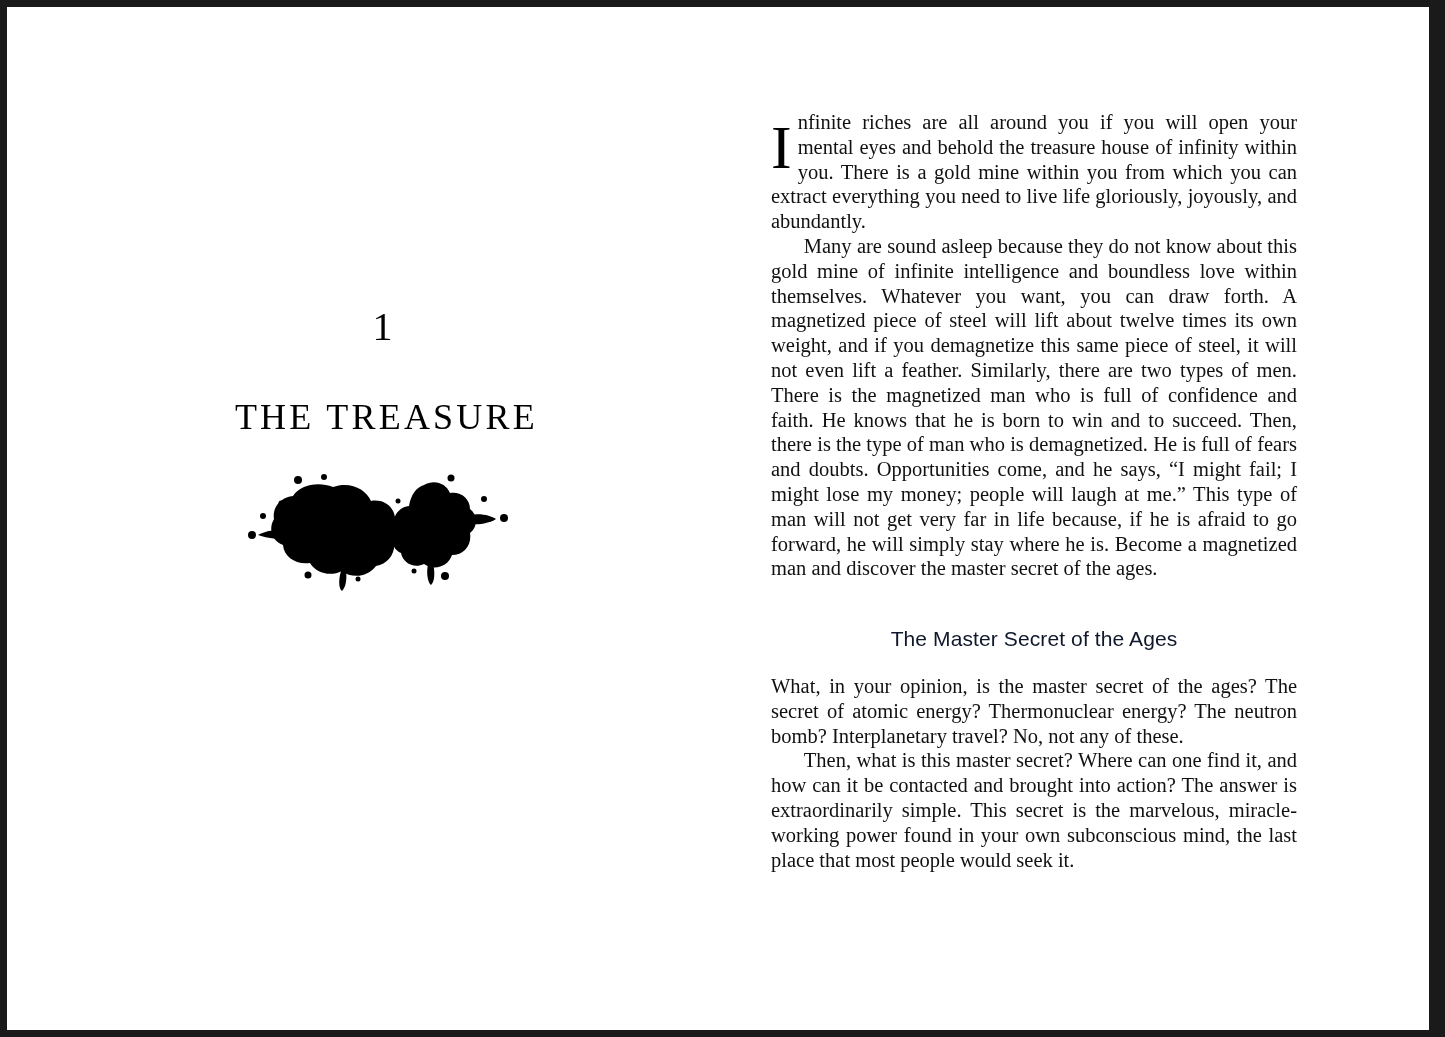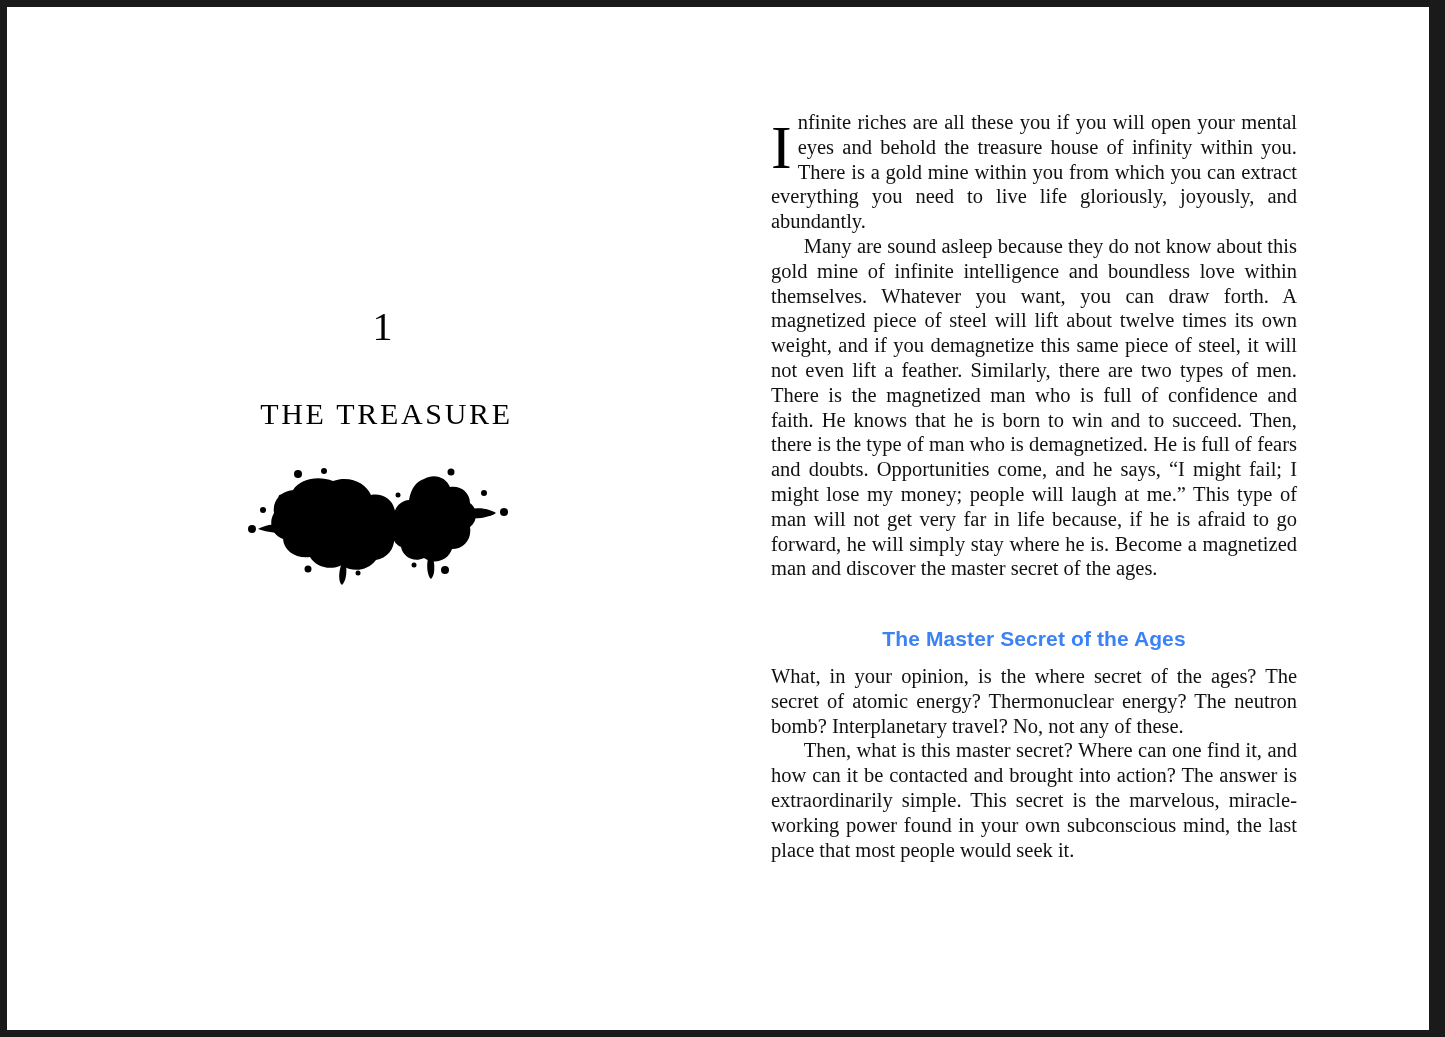--- a/index.html
+++ b/index.html
@@ -65,21 +65,21 @@
     font-family: "Liberation Serif", serif;
     font-size: 40px;
     line-height: 1;
     letter-spacing: 0.02em;
     color: #000000;
   }
 
   .chapter-title {
     margin-top: 50px;
     font-family: "Liberation Serif", serif;
-    font-size: 30px;
+    font-size: 36px;
     line-height: 1.12;
     letter-spacing: 0.09em;
     color: #000000;
     font-weight: normal;
     margin-left: 7px;
   }
   .chapter-title .line {
     display: block;
   }
 
@@ -120,27 +120,27 @@
     float: left;
     font-family: "Liberation Serif", serif;
     font-size: 62px;
     line-height: 62px;
     padding: 4px 6px 0 0;
     margin-top: 2px;
     color: #000000;
   }
 
   .section-heading {
-    margin: 46px 0 12px 0;
+    margin: 46px 0 22px 0;
     text-align: center;
     font-family: "Liberation Sans", sans-serif;
     font-size: 21px;
-    font-weight: bold;
+    font-weight: normal;
     letter-spacing: 0.005em;
-    color: #3b82f6;
+    color: #0f172a;
   }
 
   .blob-svg { display: block; }
 </style>
 </head>
 <body>
 
 <div class="page-frame">
   <div class="spread">
 
@@ -187,28 +187,28 @@
           </svg>
         </div>
 
       </div>
     </div>
 
     <div class="page page-right">
       <div class="body-col">
 
         <p class="dropcap-para">
-          <span class="dropcap">I</span><span>nfinite riches are all these you if you will open your mental eyes and behold the treasure house of infinity within you. There is a gold mine within you from which you can extract everything you need to live life gloriously, joyously, and abundantly.</span>
+          <span class="dropcap">I</span><span>nfinite riches are all around you if you will open your mental eyes and behold the treasure house of infinity within you. There is a gold mine within you from which you can extract everything you need to live life gloriously, joyously, and abundantly.</span>
         </p>
 
         <p class="para-indent">Many are sound asleep because they do not know about this gold mine of infinite intelligence and boundless love within themselves. Whatever you want, you can draw forth. A magnetized piece of steel will lift about twelve times its own weight, and if you demagnetize this same piece of steel, it will not even lift a feather. Similarly, there are two types of men. There is the magnetized man who is full of confidence and faith. He knows that he is born to win and to succeed. Then, there is the type of man who is demagnetized. He is full of fears and doubts. Opportunities come, and he says, “I might fail; I might lose my money; people will laugh at me.” This type of man will not get very far in life because, if he is afraid to go forward, he will simply stay where he is. Become a magnetized man and discover the master secret of the ages.</p>
 
         <h2 class="section-heading">The Master Secret of the Ages</h2>
 
-        <p>What, in your opinion, is the where secret of the ages? The secret of atomic energy? Thermonuclear energy? The neutron bomb? Interplanetary travel? No, not any of these.</p>
+        <p>What, in your opinion, is the master secret of the ages? The secret of atomic energy? Thermonuclear energy? The neutron bomb? Interplanetary travel? No, not any of these.</p>
 
         <p class="para-indent">Then, what is this master secret? Where can one find it, and how can it be contacted and brought into action? The answer is extraordinarily simple. This secret is the marvelous, miracle-working power found in your own subconscious mind, the last place that most people would seek it.</p>
 
       </div>
     </div>
 
   </div>
 </div>
 
 </body></html>

